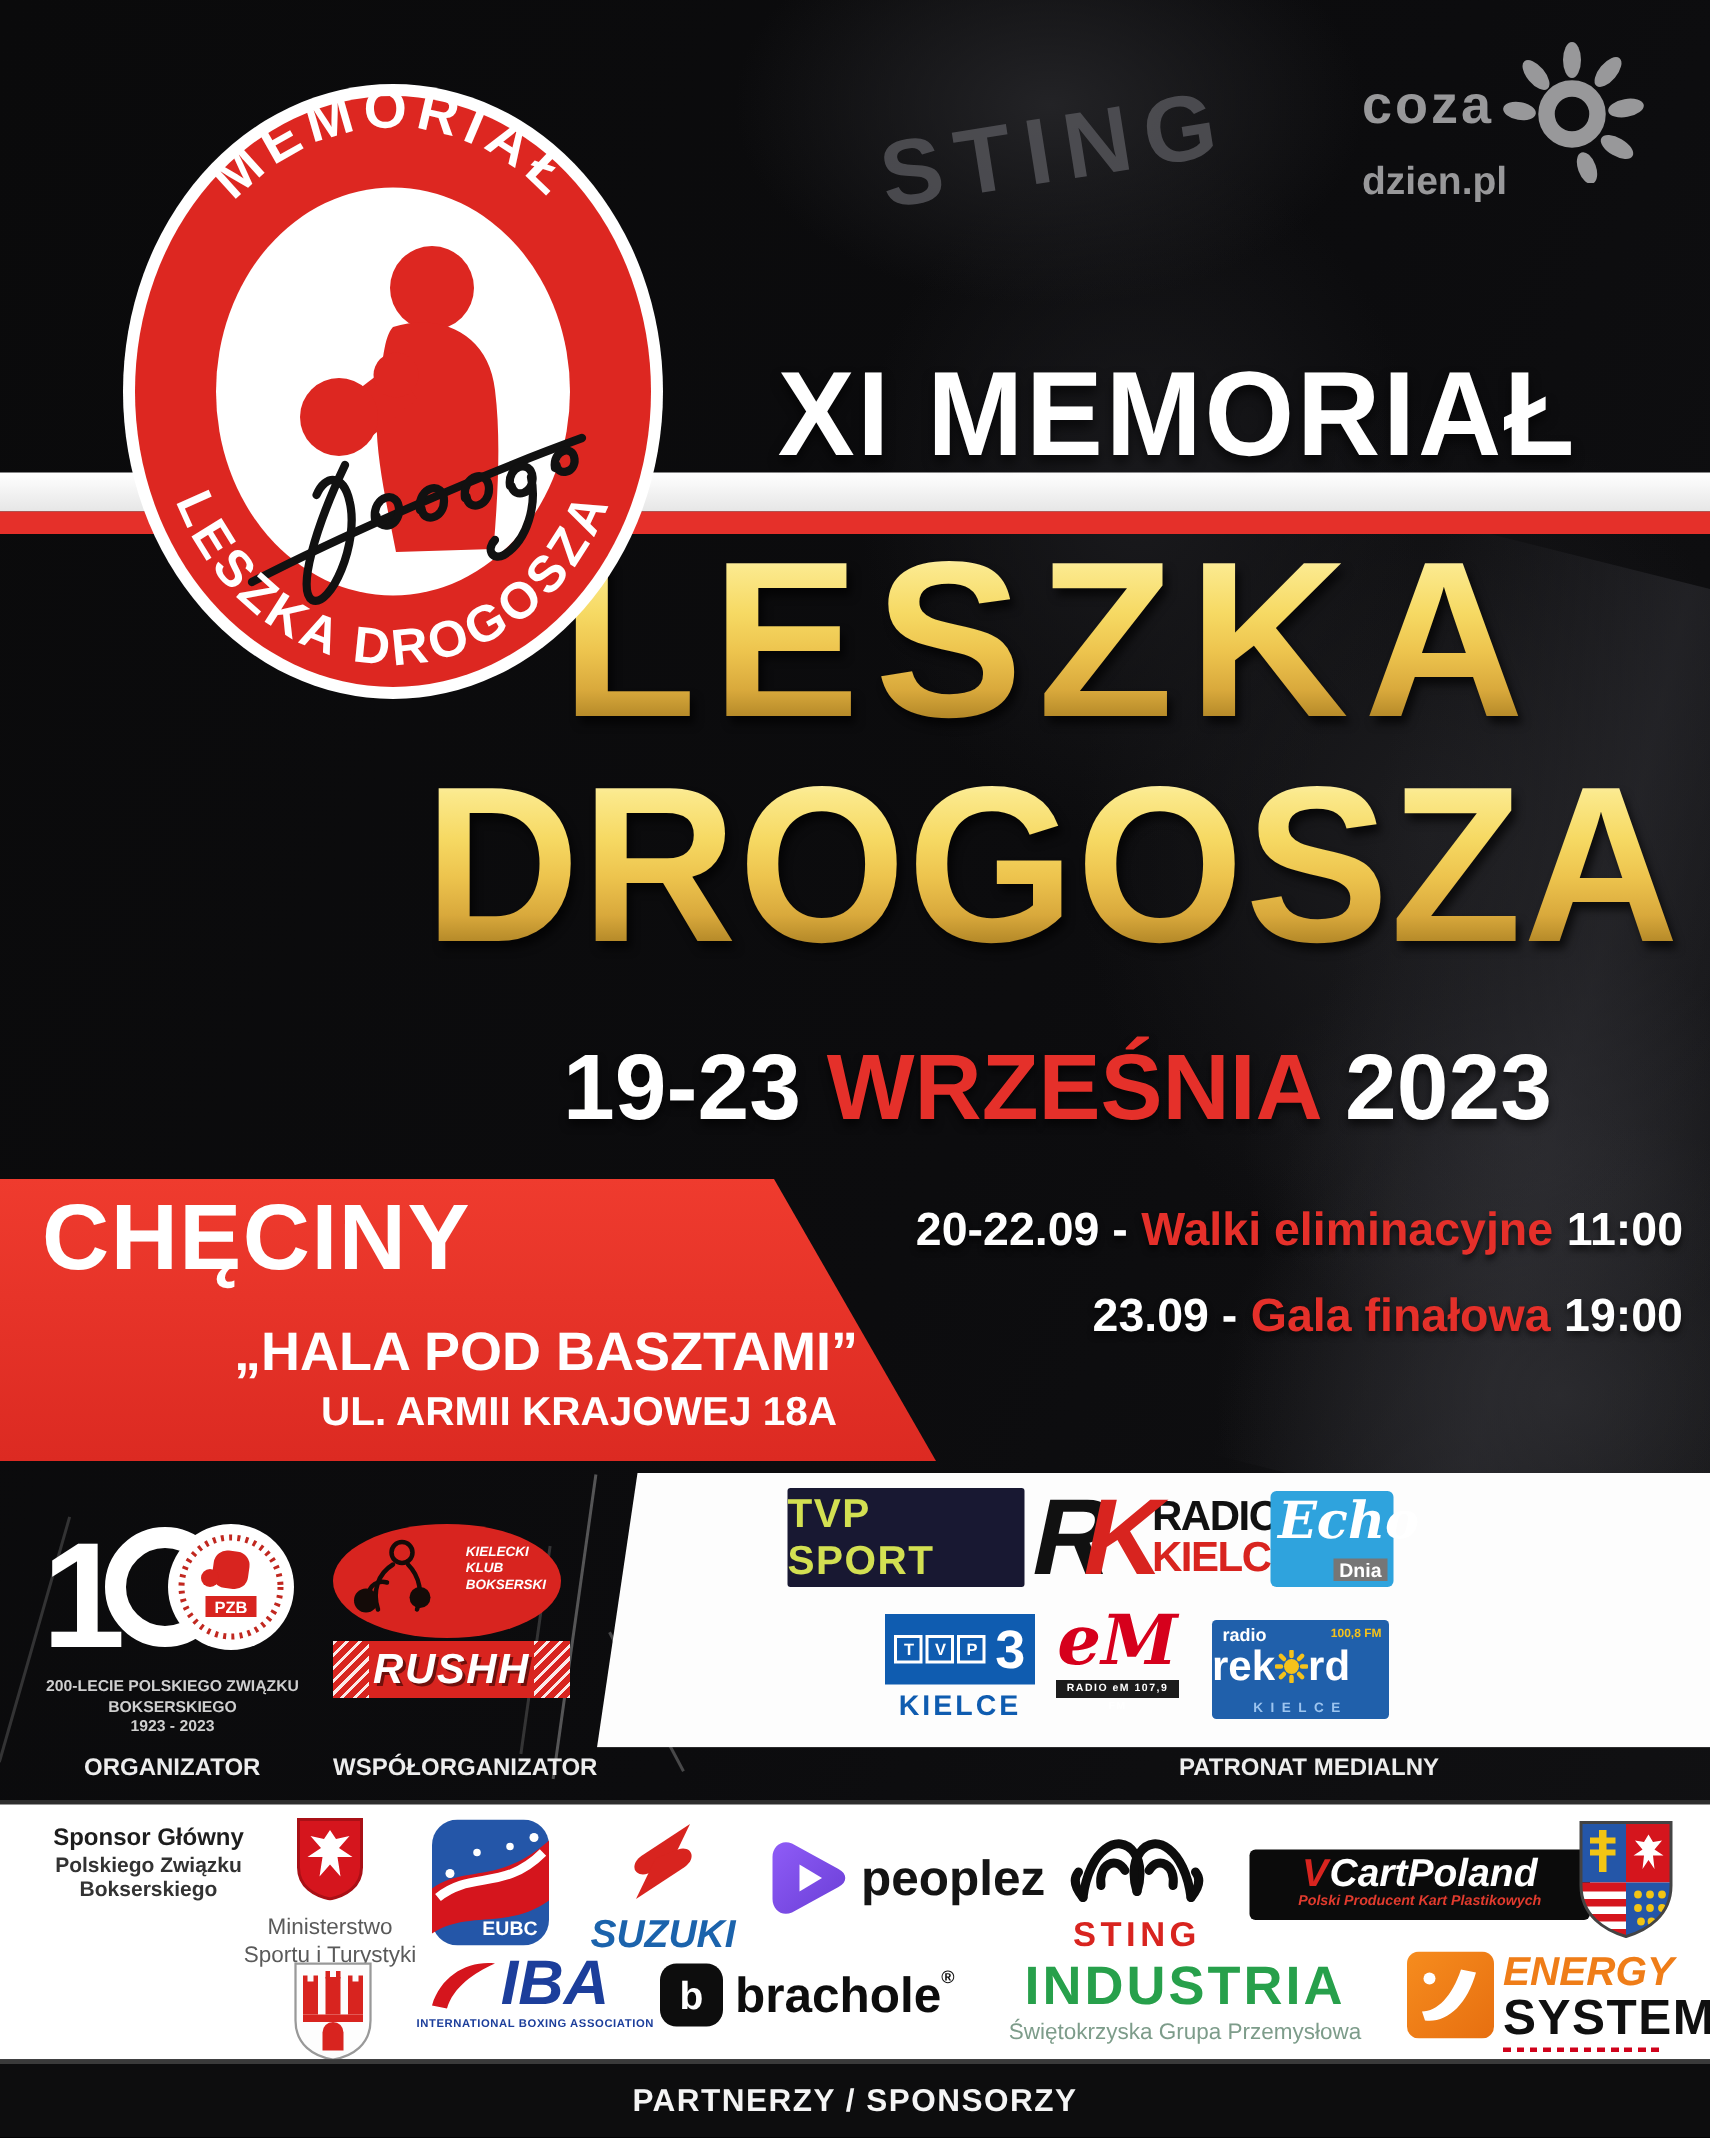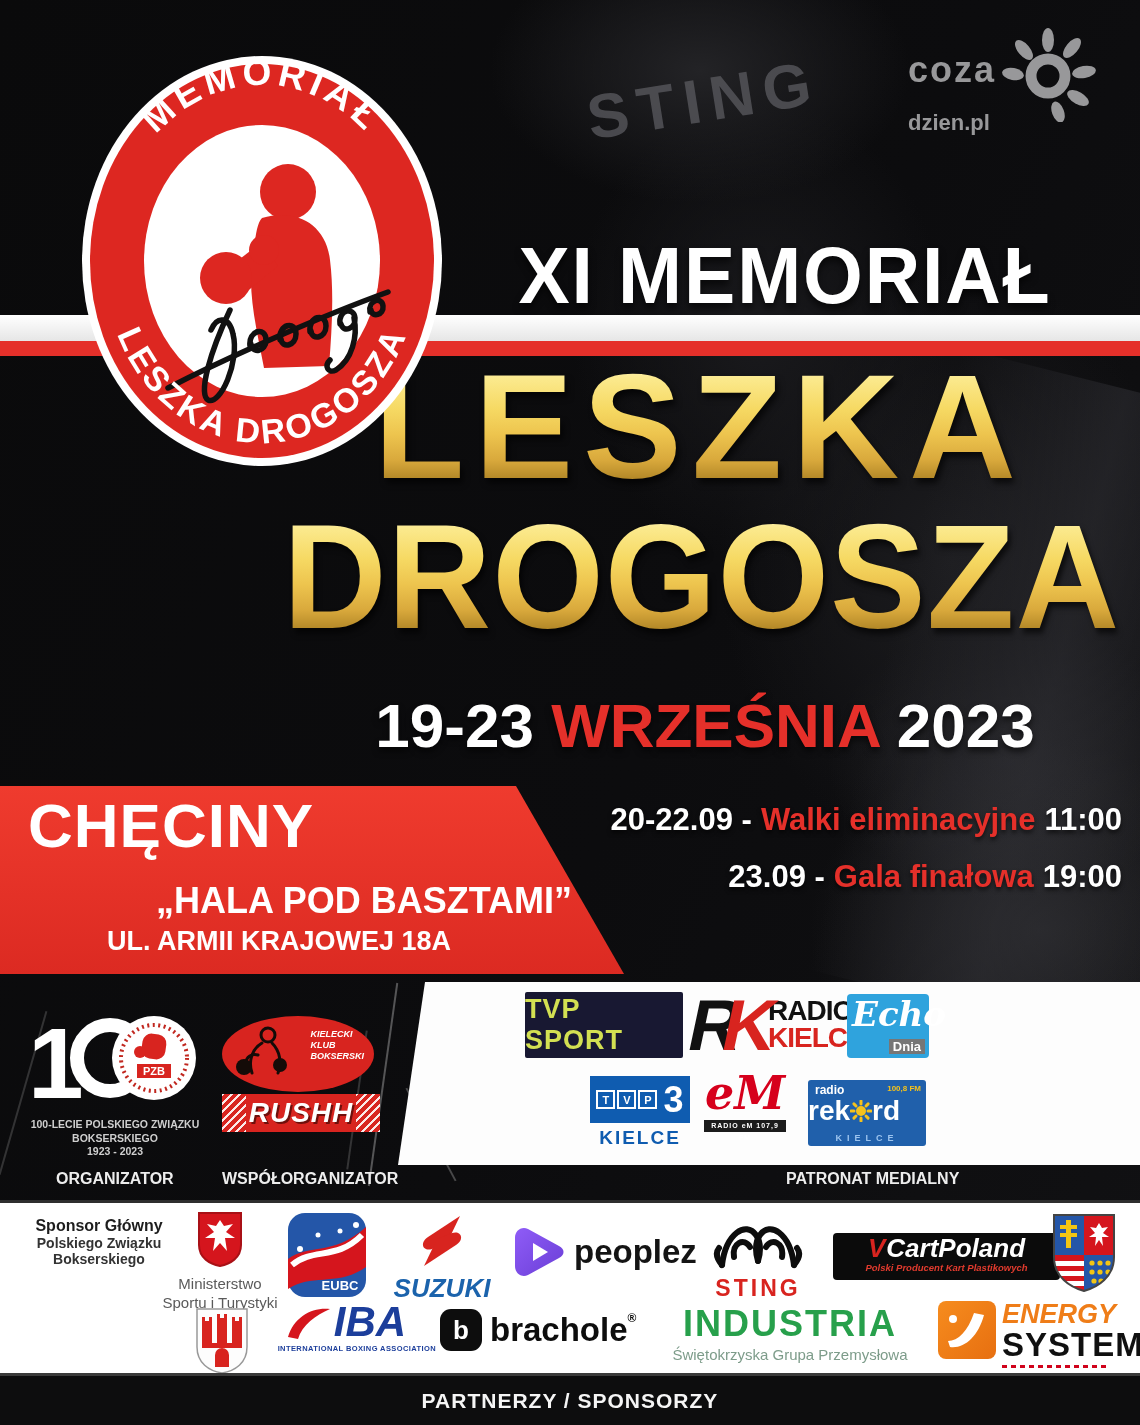--- a/index.html
+++ b/index.html
@@ -19,21 +19,21 @@
   .bg-swath1{left:880px;top:380px;width:340px;height:640px;transform:rotate(14deg);
     background:linear-gradient(90deg,rgba(40,40,44,0),rgba(48,48,53,.55),rgba(30,30,33,0));}
   .bg-headgear-text{left:585px;top:50px;width:420px;transform:rotate(-9deg);
     font-size:62px;font-weight:bold;letter-spacing:9px;color:#57575c;opacity:.8;}
   .bg-line{background:rgba(255,255,255,.55);width:2px;}
 
   
   .cz{left:908px;top:52px;color:#98989a;line-height:1;}
   .cz-top{font-size:36px;font-weight:bold;letter-spacing:2px;}
   .cz-bottom{font-size:48px;font-weight:bold;margin-top:2px;}
-  .cz-bottom span{font-size:22px;font-weight:bold;margin-top:20px;}
+  .cz-bottom span{font-size:26px;font-weight:bold;margin-top:20px;}
   .cz-sun{left:1000px;top:26px;}
 
   
   .mem-logo{left:80px;top:54px;z-index:5;}
 
   
   .stripe-white{left:0;top:315px;width:1140px;height:26px;z-index:1;
     background:linear-gradient(180deg,#ffffff,#e6e6e6);}
   .stripe-red{left:0;top:341px;width:1140px;height:15px;background:#e5302a;z-index:1;}
 
@@ -53,21 +53,21 @@
     text-shadow:0 4px 6px rgba(0,0,0,.6);}
   .dateline .red{color:#e5302a;}
 
   
   .venue-banner{left:0;top:786px;width:624px;height:188px;z-index:3;
     background:linear-gradient(180deg,#ef3b2e,#dc2a22);
     clip-path:polygon(0 0,516px 0,624px 188px,0 188px);}
   .venue-city{left:28px;top:4px;font-size:62px;font-weight:bold;color:#fff;letter-spacing:1px;}
   .venue-hall{left:0;top:94px;width:624px;text-align:right;padding-right:52px;box-sizing:border-box;
     font-size:36px;font-weight:bold;color:#fff;}
-  .venue-addr{left:0;top:140px;width:624px;text-align:center;padding-right:66px;box-sizing:border-box;
+  .venue-addr{left:0;top:140px;width:624px;text-align:right;padding-right:66px;box-sizing:border-box;
     font-size:27px;font-weight:bold;color:#fff;}
 
   
   .schedule{right:18px;top:802px;width:620px;text-align:right;z-index:3;}
   .sch-row{font-size:31px;font-weight:bold;color:#fff;margin-bottom:21px;white-space:nowrap;
     text-shadow:0 3px 4px rgba(0,0,0,.6);}
   .sch-event{color:#e5302a;margin:0 9px;}
 
   
   .media-panel{left:392px;top:982px;width:748px;height:183px;background:#fdfdfd;z-index:4;
@@ -319,21 +319,21 @@
     <circle cx="126" cy="52" r="42" fill="#ffffff"></circle>
     <circle cx="126" cy="52" r="33" fill="none" stroke="#c1271f" stroke-width="4" stroke-dasharray="2 3.5"></circle>
     <g>
       <rect x="114" y="28" width="24" height="25" rx="9" fill="#d8241f" transform="rotate(8 126 40)"></rect>
       <circle cx="112" cy="46" r="6" fill="#d8241f"></circle>
     </g>
     <rect x="109" y="58" width="34" height="14" fill="#d8241f"></rect>
     <text x="126" y="69" font-family="Liberation Sans, sans-serif" font-weight="bold" font-size="11" fill="#ffffff" text-anchor="middle">PZB</text>
   </svg>
   <div class="abs pzb-cap">
-    <div>100-LECIE POLSKIEGO ZWIĄZKU BOKSERSKIEGO</div>
+    <div>200-LECIE POLSKIEGO ZWIĄZKU BOKSERSKIEGO</div>
     <div>1923 - 2023</div>
   </div>
 
   <div class="rushh-oval">
     <svg width="70" height="66" viewBox="0 0 70 66" style="position:absolute;left:6px;top:5px">
       <g stroke="#140b08" stroke-width="3" fill="none" stroke-linecap="round">
         <circle cx="40" cy="14" r="7"></circle>
         <path d="M34 22 C24 28 20 40 24 52"></path>
         <path d="M44 22 C52 30 54 42 50 52"></path>
         <path d="M30 34 C24 32 18 36 18 42"></path>

